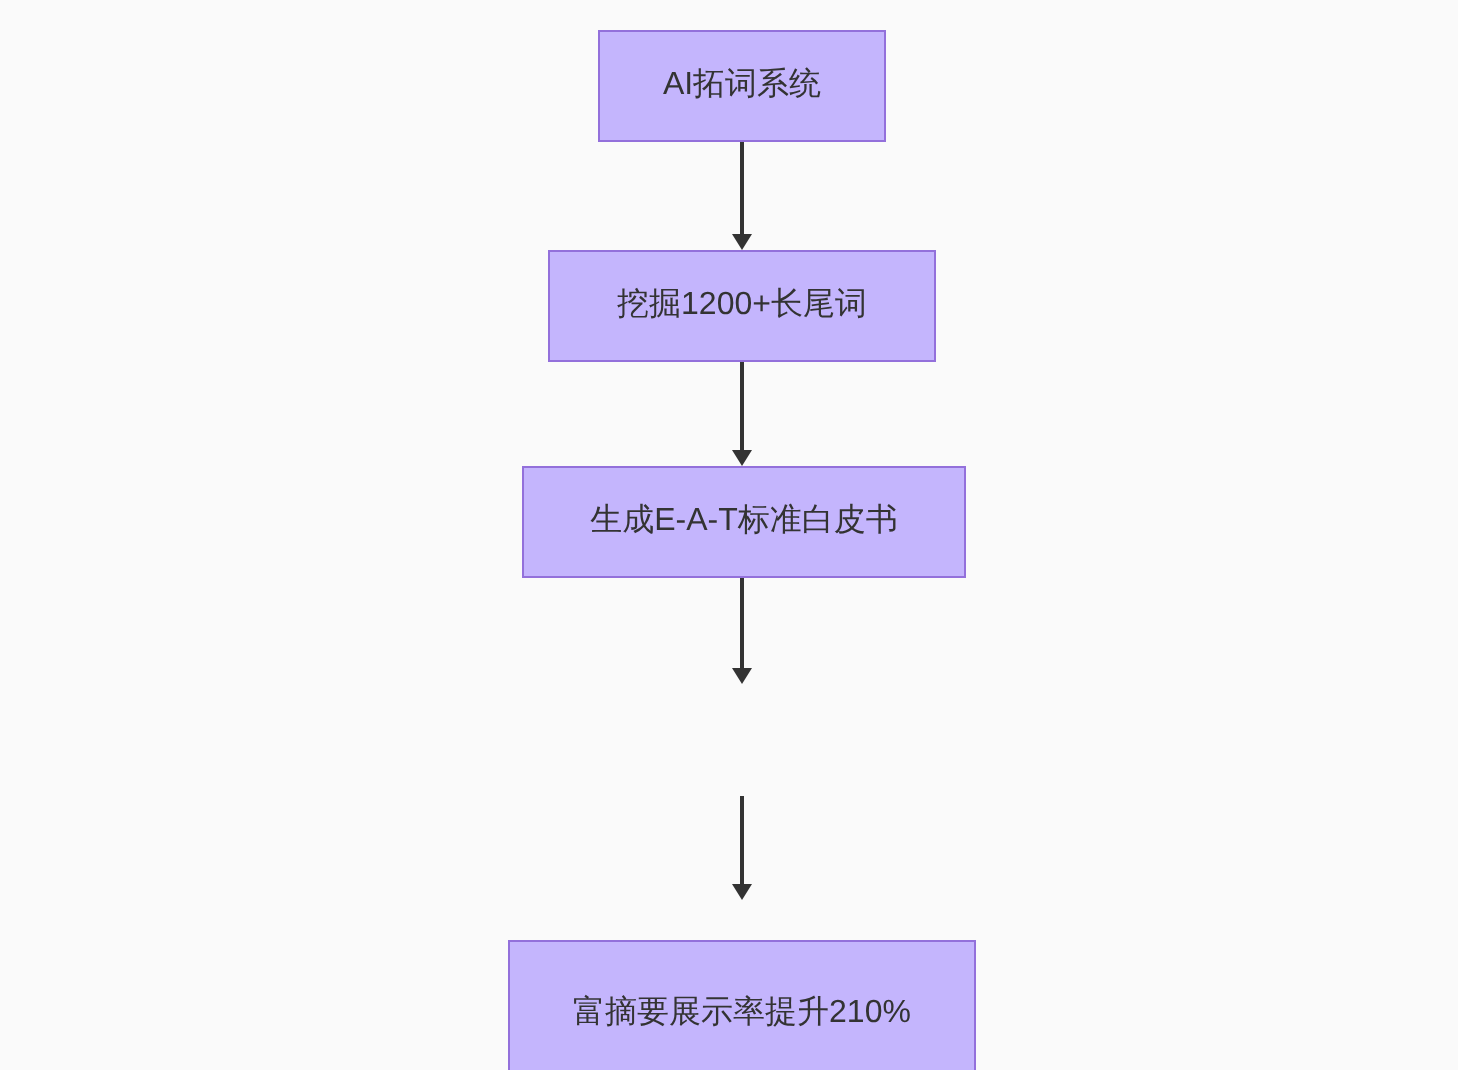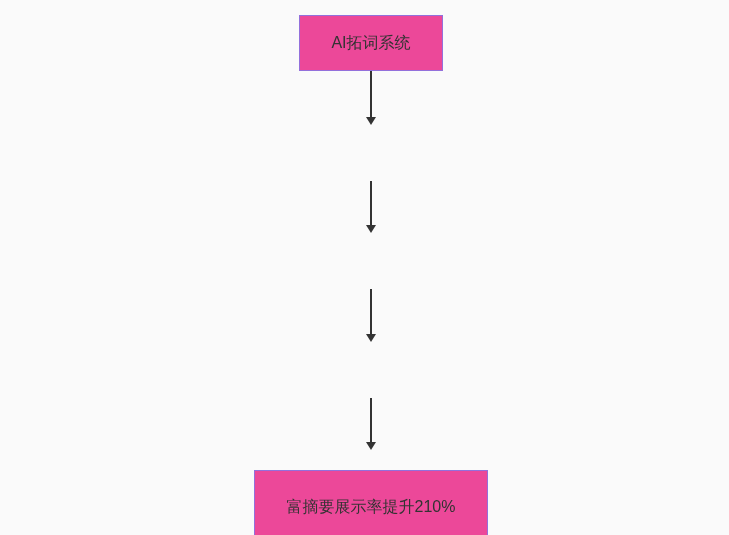--- a/index.html
+++ b/index.html
@@ -11,21 +11,21 @@
     position: relative;
     width: 729px;
     height: 535px;
     background: #fafafa;
     font-family: "Liberation Sans", "DejaVu Sans", sans-serif;
     overflow: hidden;
   }
   .node {
     position: absolute;
     box-sizing: border-box;
-    background: #ec4899;
+    background: #c4b5fd;
     border: 1px solid #9370DB;
     display: flex;
     align-items: center;
     justify-content: center;
     color: #333333;
     font-size: 16px;
     line-height: 1;
     white-space: nowrap;
   }
   
@@ -67,26 +67,32 @@
 
   <div class="node n1">
     <span>AI拓词系统</span>
   </div>
 
   <div class="arrow a1">
     <div class="arrow-line"></div>
     <div class="arrow-head"></div>
   </div>
 
+  <div class="node n2">
+    <span>挖掘1200+长尾词</span>
+  </div>
 
   <div class="arrow a2">
     <div class="arrow-line"></div>
     <div class="arrow-head"></div>
   </div>
 
+  <div class="node n3">
+    <span>生成E-A-T标准白皮书</span>
+  </div>
 
   <div class="arrow a3">
     <div class="arrow-line"></div>
     <div class="arrow-head"></div>
   </div>
 
 
   <div class="arrow a4">
     <div class="arrow-line"></div>
     <div class="arrow-head"></div>

